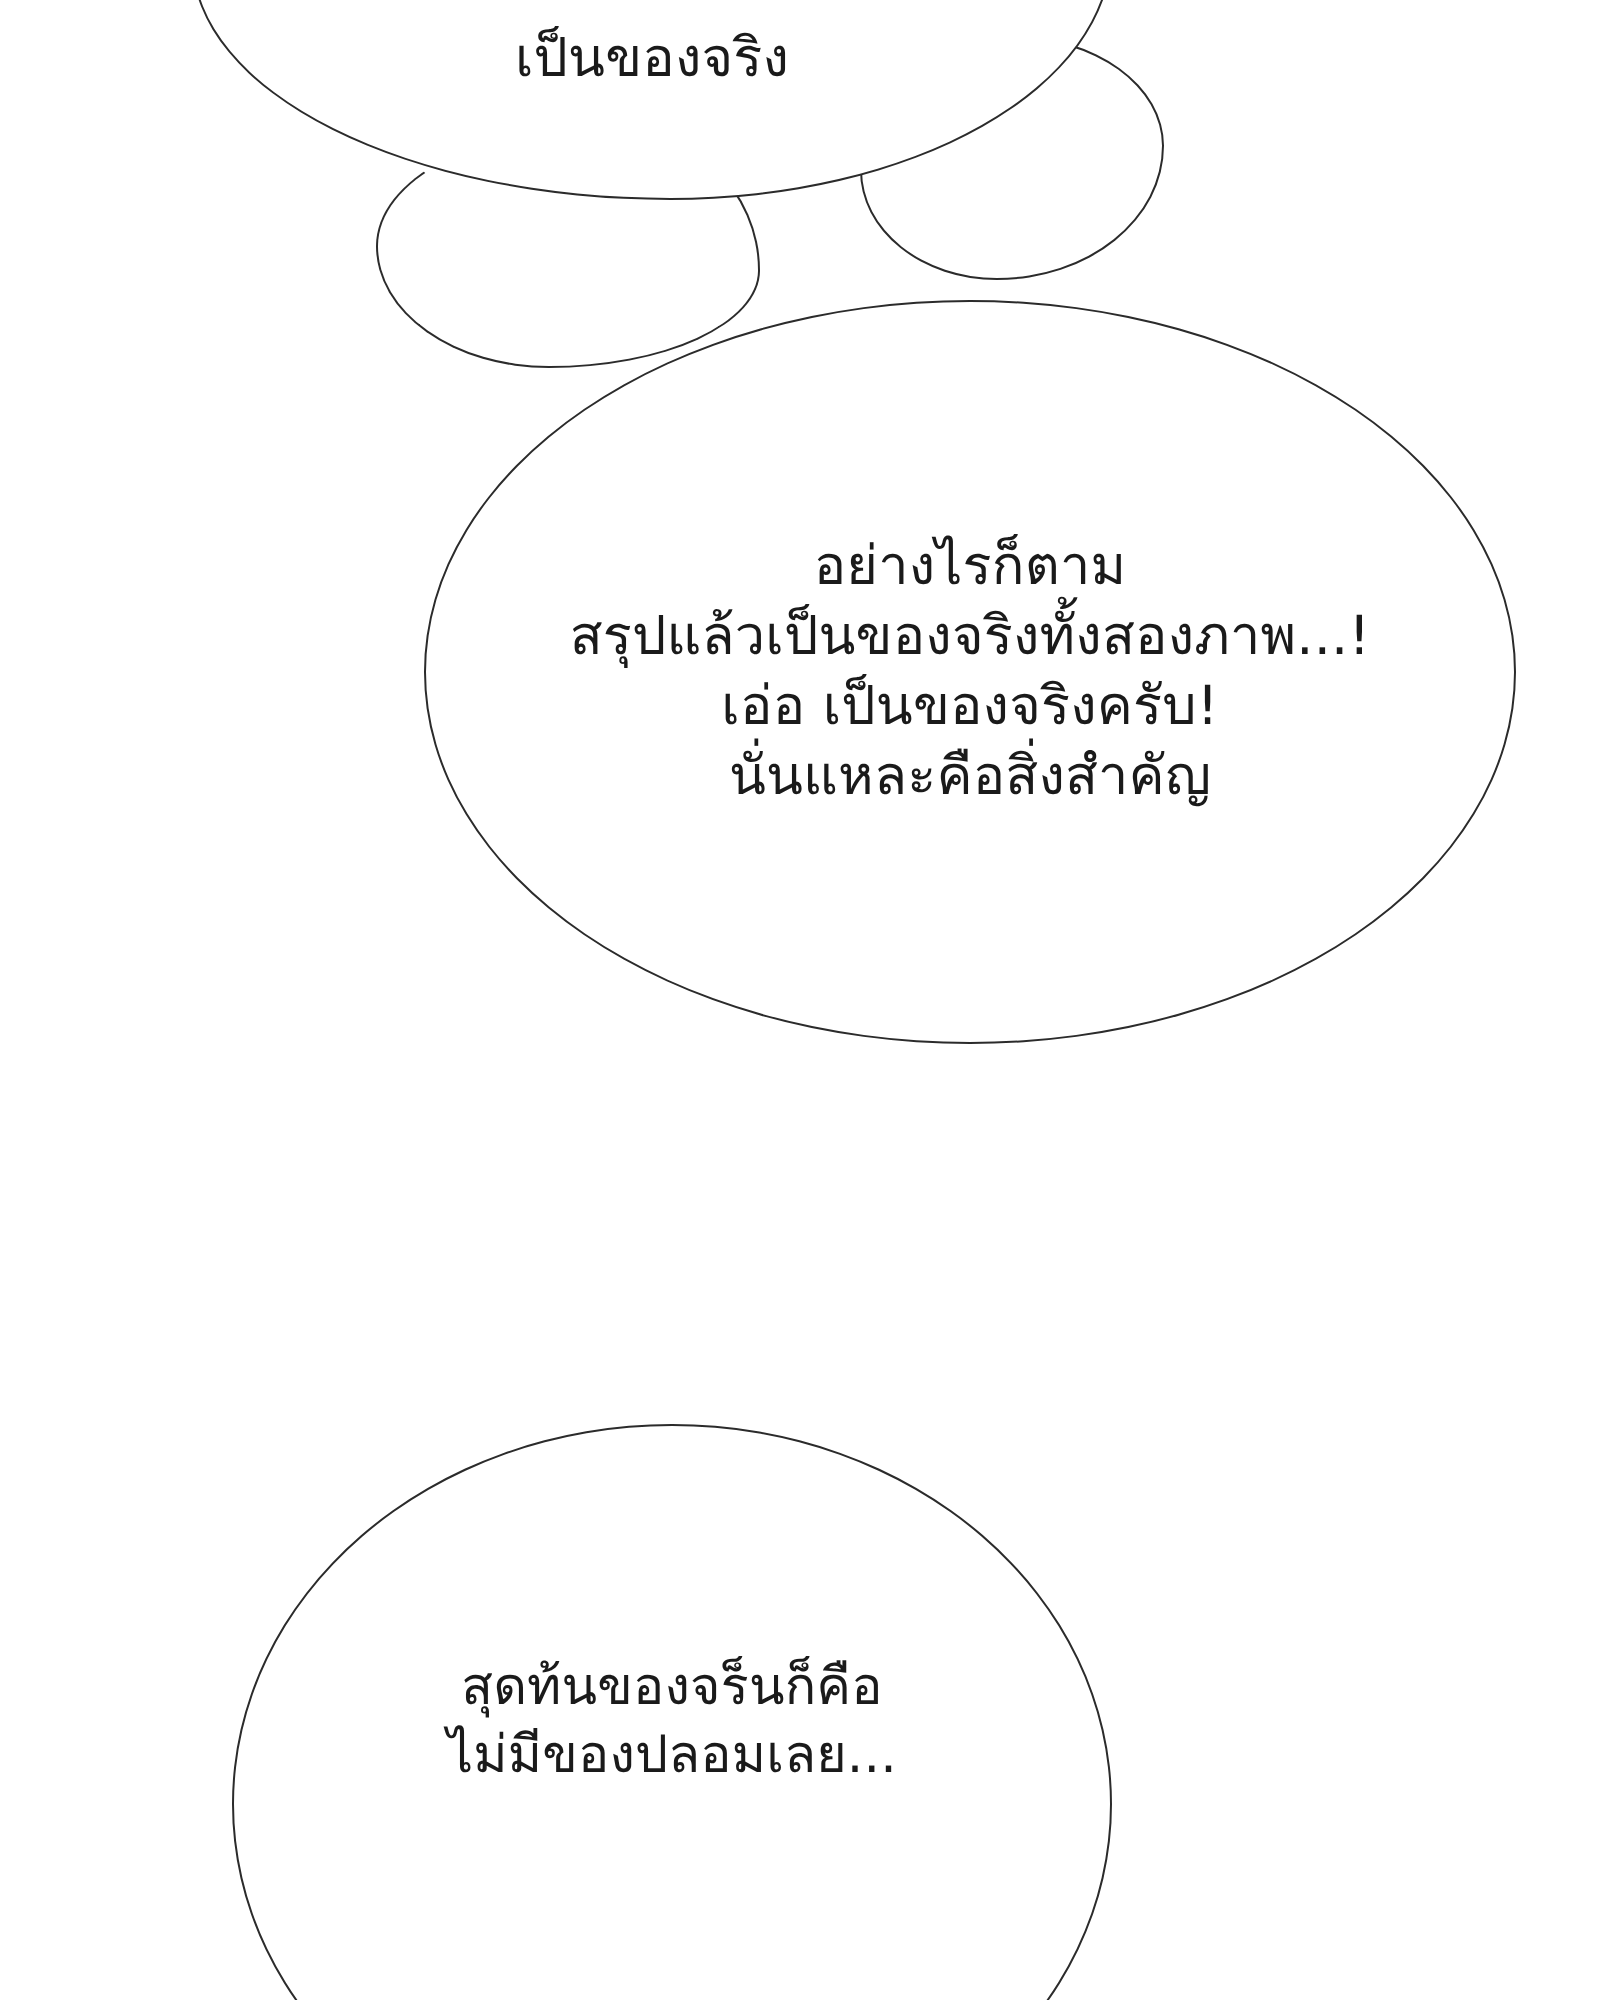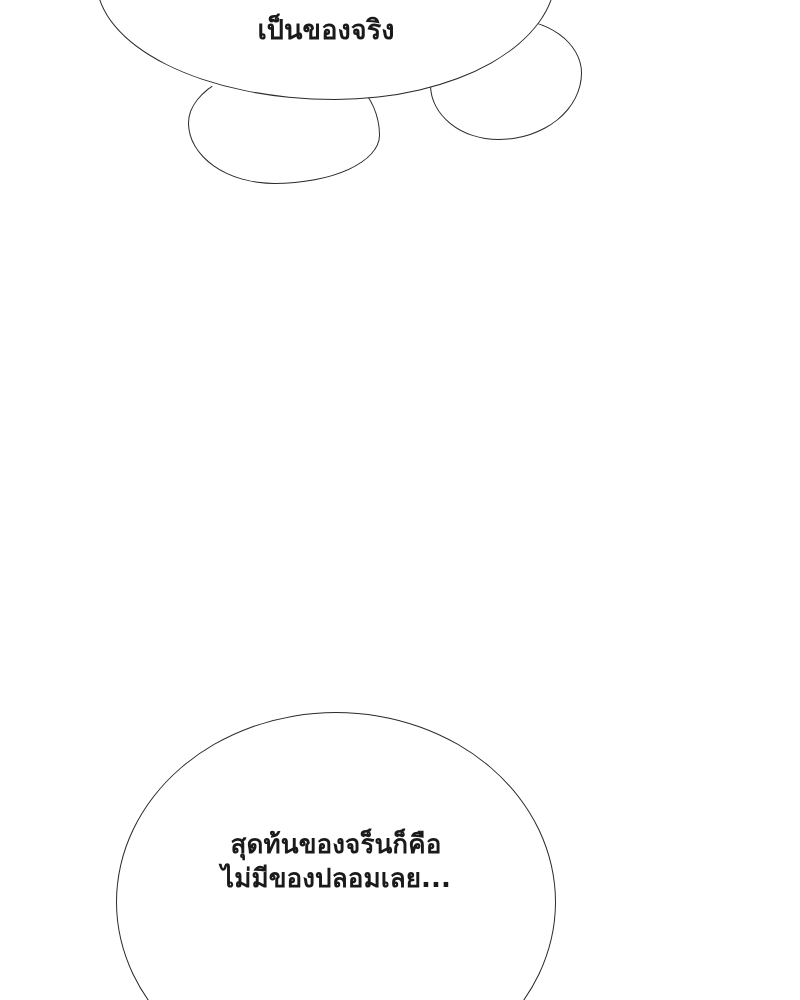--- a/index.html
+++ b/index.html
@@ -13,21 +13,20 @@
     position: relative;
     overflow: hidden;
     font-family: "DejaVu Sans", "Liberation Sans", sans-serif;
     color: #1a1a1a;
   }
 
   .page {
     position: absolute;
     inset: 0;
     background: #ffffff;
-    font-weight: bold;
   }
 
   .bubble {
     position: absolute;
     box-sizing: border-box;
     background: #ffffff;
     border: 1.6px solid #2b2b2b;
     display: flex;
     align-items: center;
     justify-content: center;
@@ -112,19 +111,25 @@
 
 <div class="page">
 
   <div class="tail" id="tail-top-left"></div>
   <div class="tail" id="tail-top-right"></div>
 
   <div class="bubble" id="bubble-top">
     <div class="bubble-text" id="text-top">เป็นของจริง</div>
   </div>
 
+  <div class="bubble" id="bubble-main">
+    <div class="bubble-text" id="text-main">อย่างไรก็ตาม
+สรุปแล้วเป็นของจริงทั้งสองภาพ...!
+เอ่อ เป็นของจริงครับ!
+นั่นแหละคือสิ่งสำคัญ</div>
+  </div>
 
   <div class="bubble" id="bubble-bottom">
     <div class="bubble-text" id="text-bottom">สุดท้นของจร็นก็คือ
 ไม่มีของปลอมเลย...</div>
   </div>
 
 </div>
 
 </body></html>

